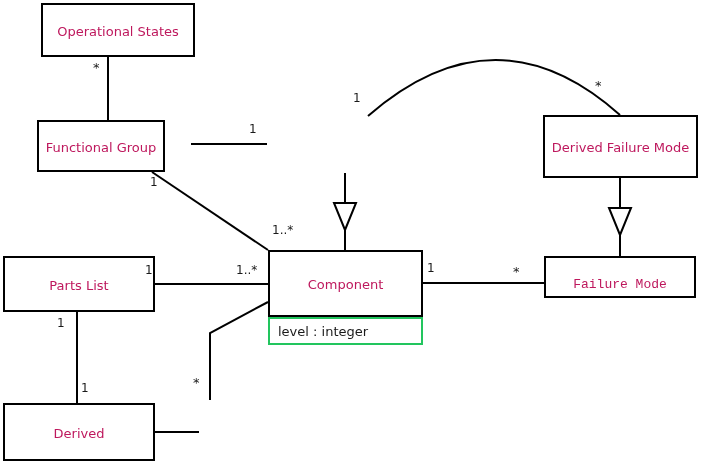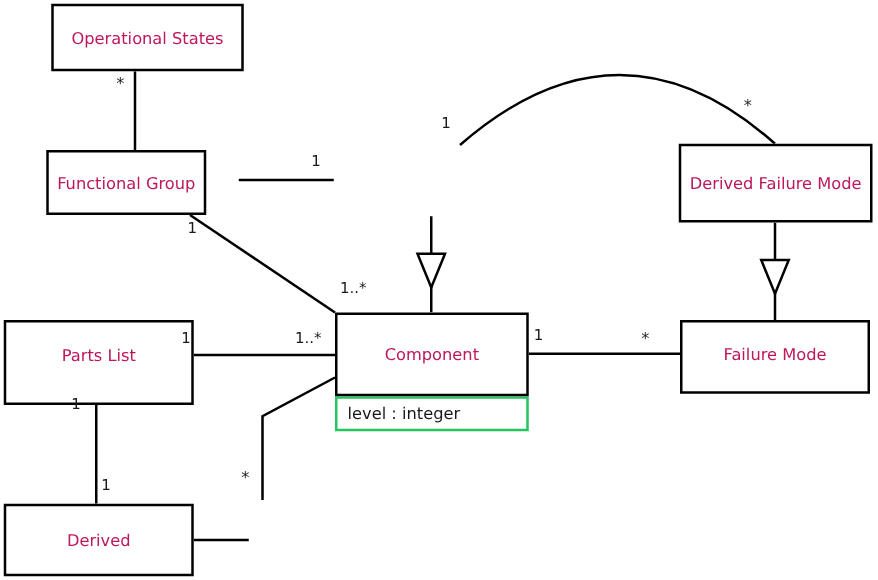--- a/index.html
+++ b/index.html
@@ -87,30 +87,30 @@
     </svg>
 <div class="uml-class" style="left: 41px; top: 3px; width: 154px; height: 54px;">
       <div class="uml-name" style="top: 18.5px;">Operational States</div>
     </div>
     <div class="uml-class" style="left: 37px; top: 120px; width: 128px; height: 52px;">
       <div class="uml-name" style="top: 17.5px;">Functional Group</div>
     </div>
     <div class="uml-class" style="left: 543px; top: 115px; width: 155px; height: 63px;">
       <div class="uml-name" style="top: 23px;">Derived Failure Mode</div>
     </div>
-    <div class="uml-class" style="left: 3px; top: 256px; width: 152px; height: 68px;">
+    <div class="uml-class" style="left: 3px; top: 256px; width: 152px; height: 56px;">
       <div class="uml-name" style="top: 19.5px;">Parts List</div>
     </div>
     <div class="uml-attr-box" style="left: 268px; top: 317px; width: 155px; height: 28px;">
       <div class="uml-attr-text" style="top: 5px;">level : integer</div>
     </div>
     <div class="uml-class" style="left: 268px; top: 250px; width: 155px; height: 67px;">
       <div class="uml-name" style="top: 25px;">Component</div>
     </div>
-    <div class="uml-class" style="left: 544px; top: 256px; width: 152px; height: 59px;">
+    <div class="uml-class" style="left: 544px; top: 256px; width: 152px; height: 42px; font-family: Liberation Mono, monospace;">
       <div class="uml-name" style="top: 19px;">Failure Mode</div>
     </div>
     <div class="uml-class" style="left: 3px; top: 403px; width: 152px; height: 58px;">
       <div class="uml-name" style="top: 20.5px;">Derived</div>
     </div>
     <div class="mult star" style="left: 93px; top: 60px;">*</div>
     <div class="mult" style="left: 249px; top: 122px;">1</div>
     <div class="mult" style="left: 150px; top: 175px;">1</div>
     <div class="mult" style="left: 272px; top: 223px;">1..*</div>
     <div class="mult" style="left: 353px; top: 91px;">1</div>

